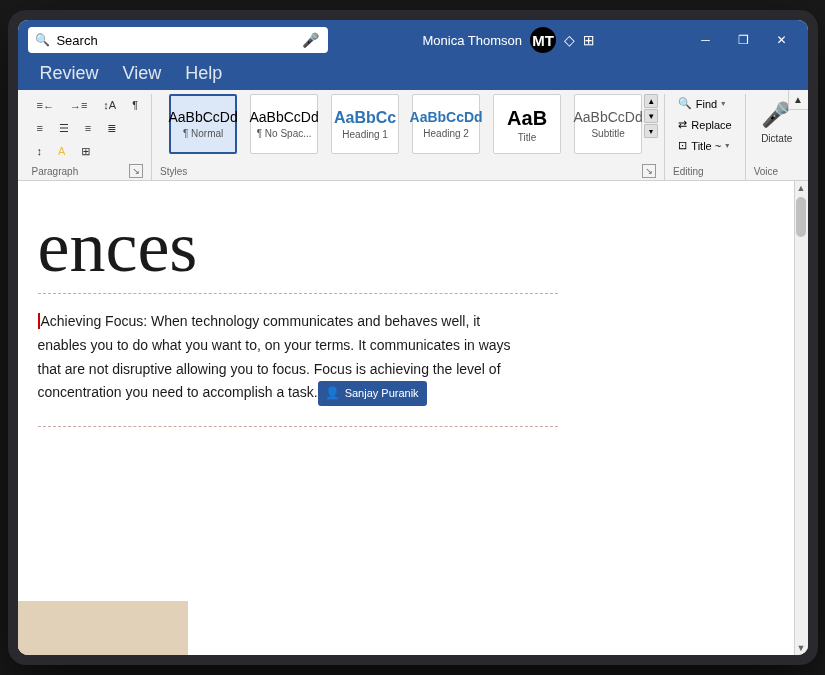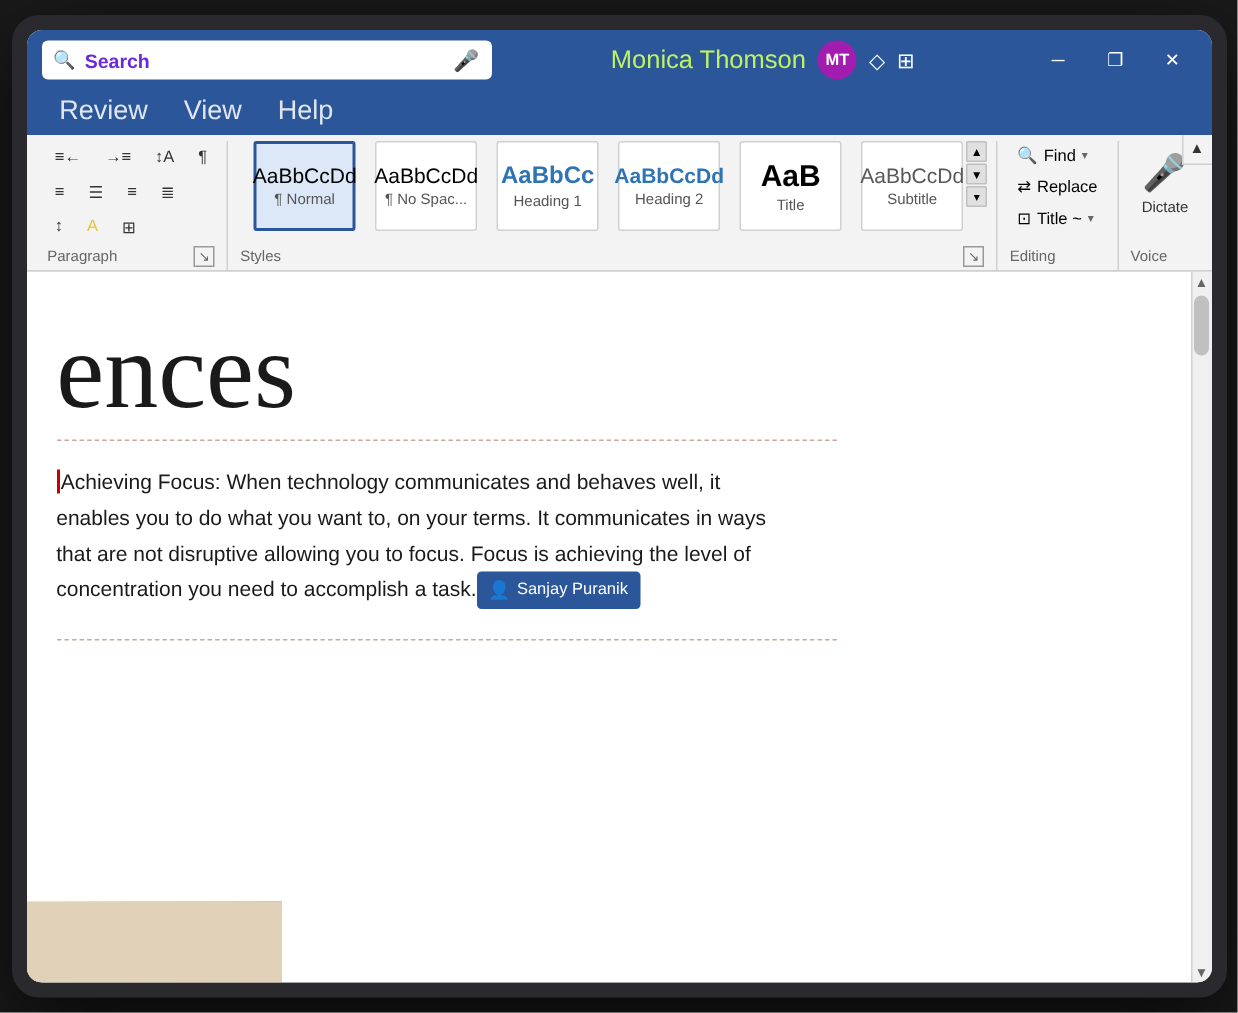--- a/index.html
+++ b/index.html
@@ -50,47 +50,46 @@
       height: 26px;
       width: 300px;
       display: flex;
       align-items: center;
       padding: 0 8px;
       gap: 6px;
     }
 
     .search-text {
       font-size: 13px;
-      color: #6d28d9;
+      color: #000000;
       flex: 1;
-      font-weight: bold;
     }
 
     .title-bar-center {
       flex: 1;
       display: flex;
       justify-content: center;
       align-items: center;
       color: white;
       font-size: 13px;
       gap: 8px;
     }
 
-    .user-name { color: #bef264; font-size: 17px; }
+    .user-name { color: #ffffff; font-size: 13px; }
 
     .avatar-circle {
       width: 26px;
       height: 26px;
       border-radius: 50%;
-      background: #a21caf;
+      background: #000000;
       display: flex;
       align-items: center;
       justify-content: center;
       color: white;
-      font-size: 11px;
+      font-size: 15px;
       font-weight: bold;
     }
 
     .title-bar-icons {
       display: flex;
       gap: 6px;
       align-items: center;
     }
 
     .win-btn {

